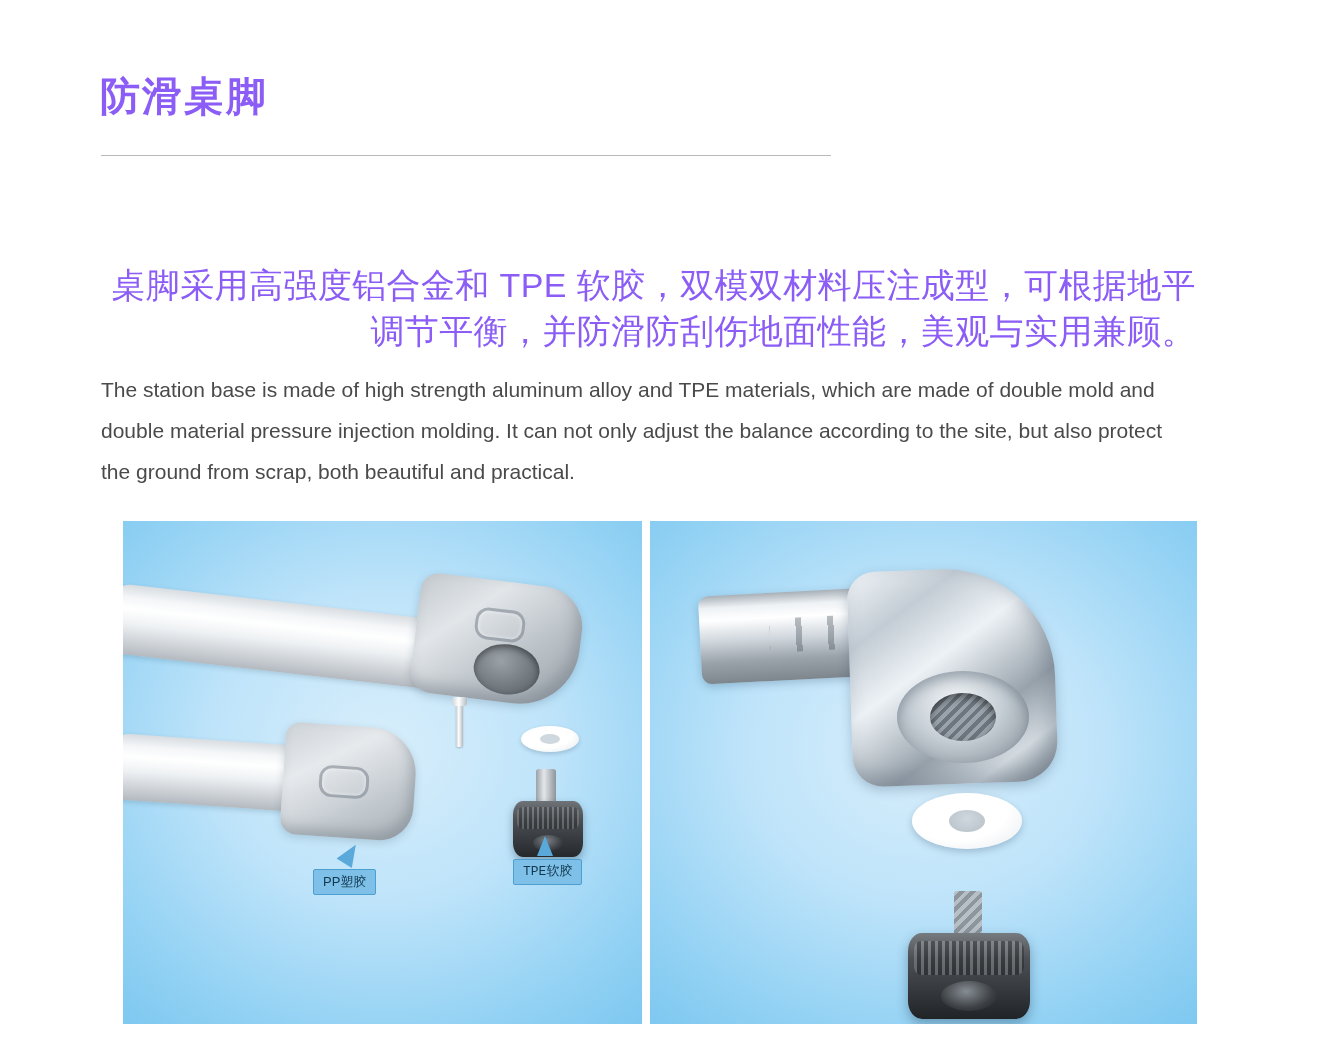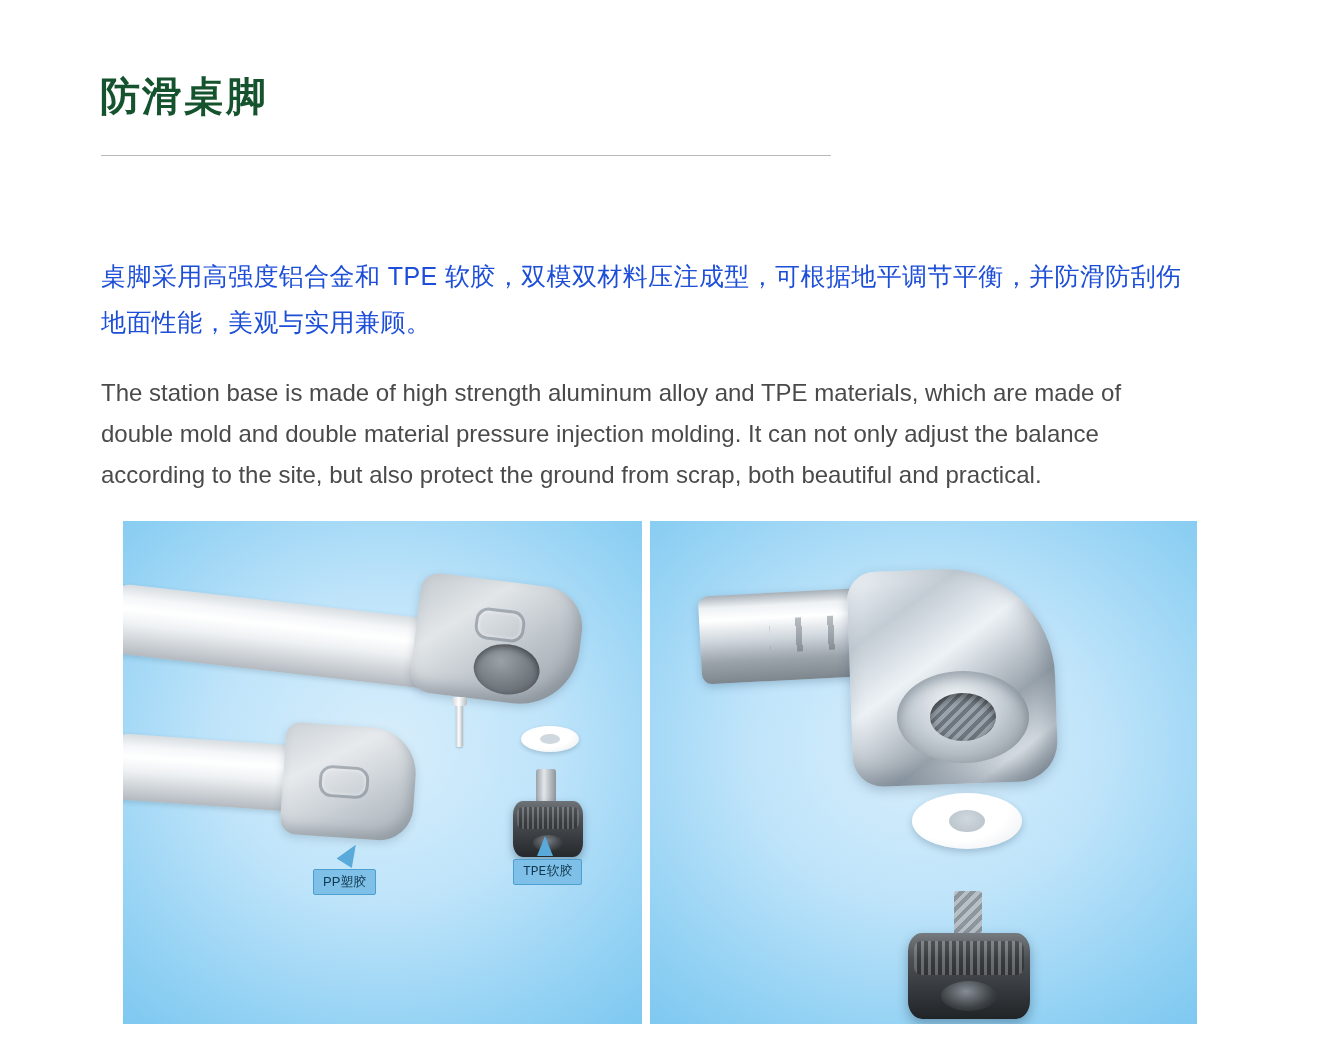--- a/index.html
+++ b/index.html
@@ -21,46 +21,47 @@
     width: 1320px;
     height: 1051px;
   }
   .title {
     position: absolute;
     left: 100px;
     top: 42px;
     font-size: 40px;
     font-weight: bold;
     letter-spacing: 2px;
-    color: #14532d;
+    color: #8b5cf6;
   }
   .rule {
     position: absolute;
     left: 101px;
     top: 155px;
     width: 730px;
     height: 1px;
     background: #b9b9b9;
   }
   .para-cn {
     position: absolute;
     left: 101px;
     top: 228px;
     width: 1095px;
-    font-size: 25px;
+    font-size: 34px;
     line-height: 46px;
-    color: #1d4ed8;
+    color: #8b5cf6;
     letter-spacing: 0.4px;
+    text-align: right;
   }
   .para-en {
     position: absolute;
     left: 101px;
     top: 348px;
     width: 1095px;
-    font-size: 24px;
+    font-size: 21px;
     line-height: 41px;
     color: #4a4a4a;
   }
 
   
   .figure {
     position: absolute;
     left: 123px;
     top: 521px;
     width: 1074px;

